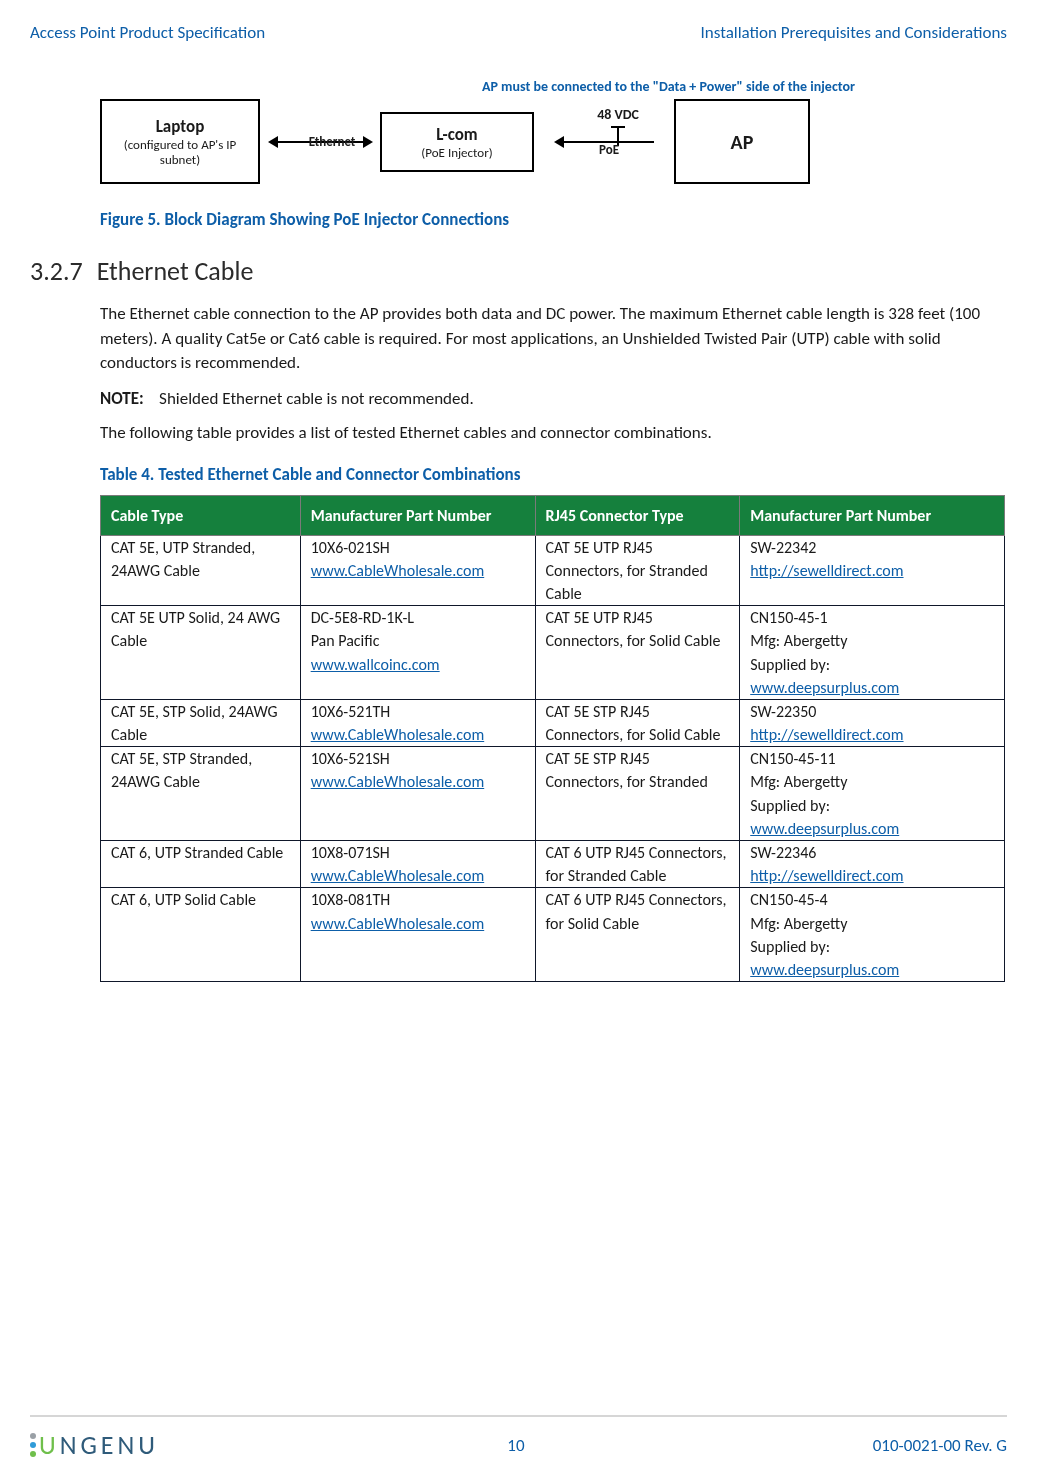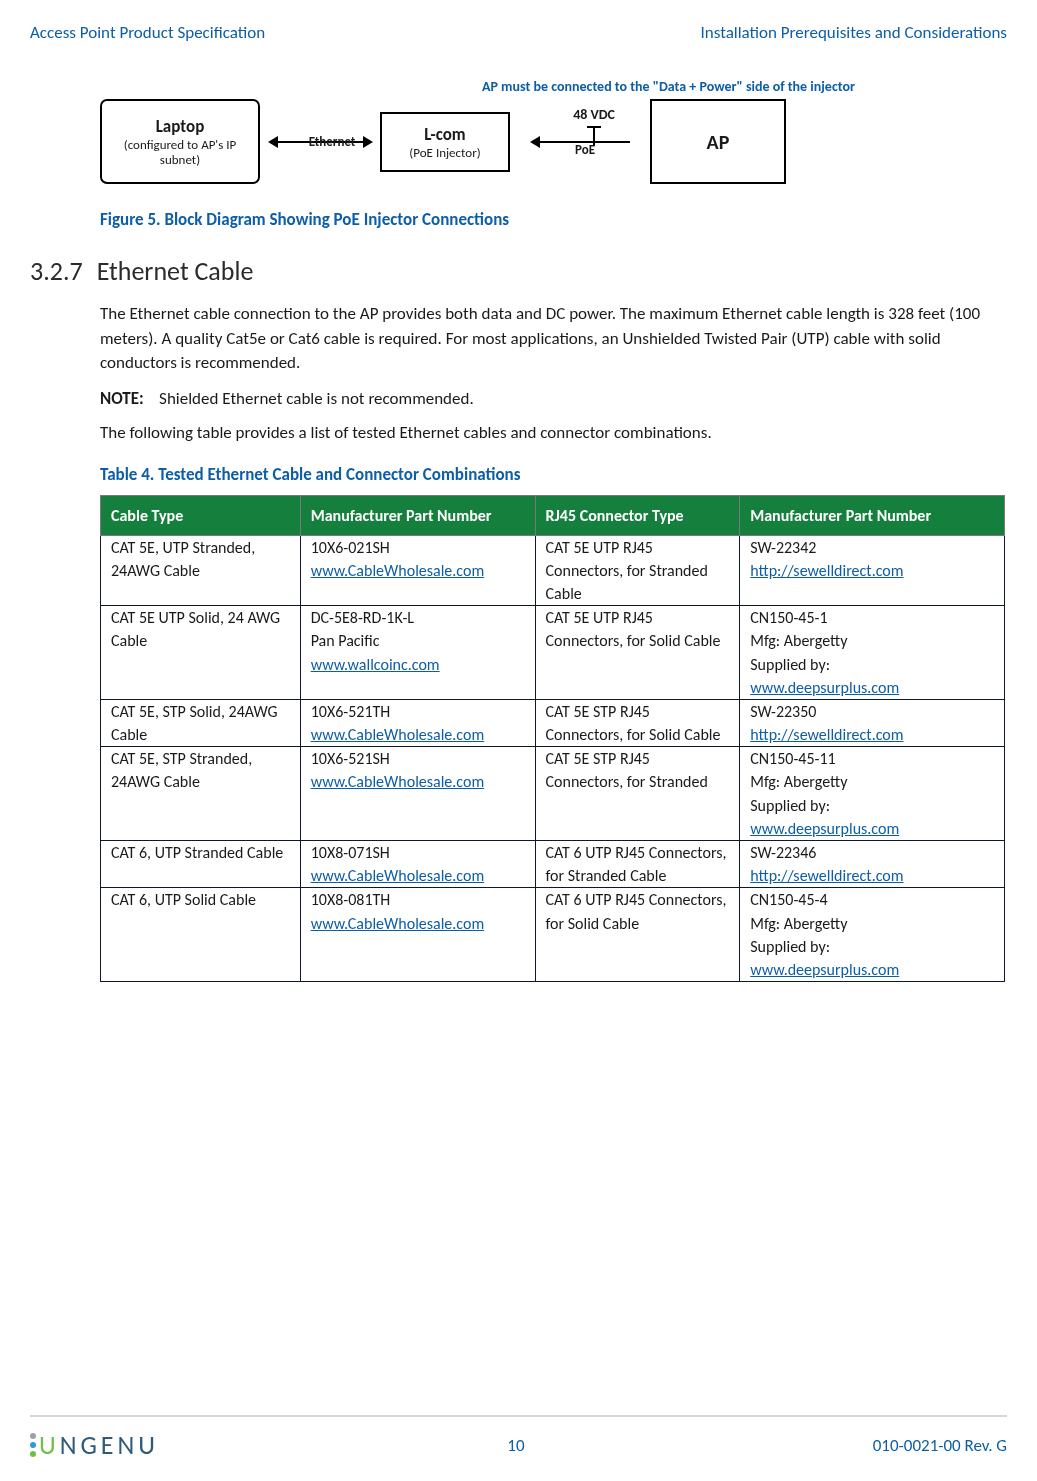--- a/index.html
+++ b/index.html
@@ -41,22 +41,22 @@
   }
   .box {
     border: 2px solid #000;
     text-align: center;
     padding: 10px 8px;
     background: #fff;
     display: flex;
     flex-direction: column;
     justify-content: center;
   }
-  .box-laptop { width: 160px; height: 85px; border-radius: 7px; }
-  .box-lcom { width: 130px; height: 60px; }
+  .box-laptop { width: 160px; height: 85px; }
+  .box-lcom { width: 154px; height: 60px; }
   .box-ap { width: 136px; height: 85px; font-size: 20px; font-weight: 700; display:flex; align-items:center; justify-content:center;}
   .box-title { font-weight: 700; font-size: 17px; }
   .box-sub { font-size: 13px; }
   .connector {
     display: flex;
     align-items: center;
     font-weight: 700;
     font-size: 13px;
     position: relative;
   }

